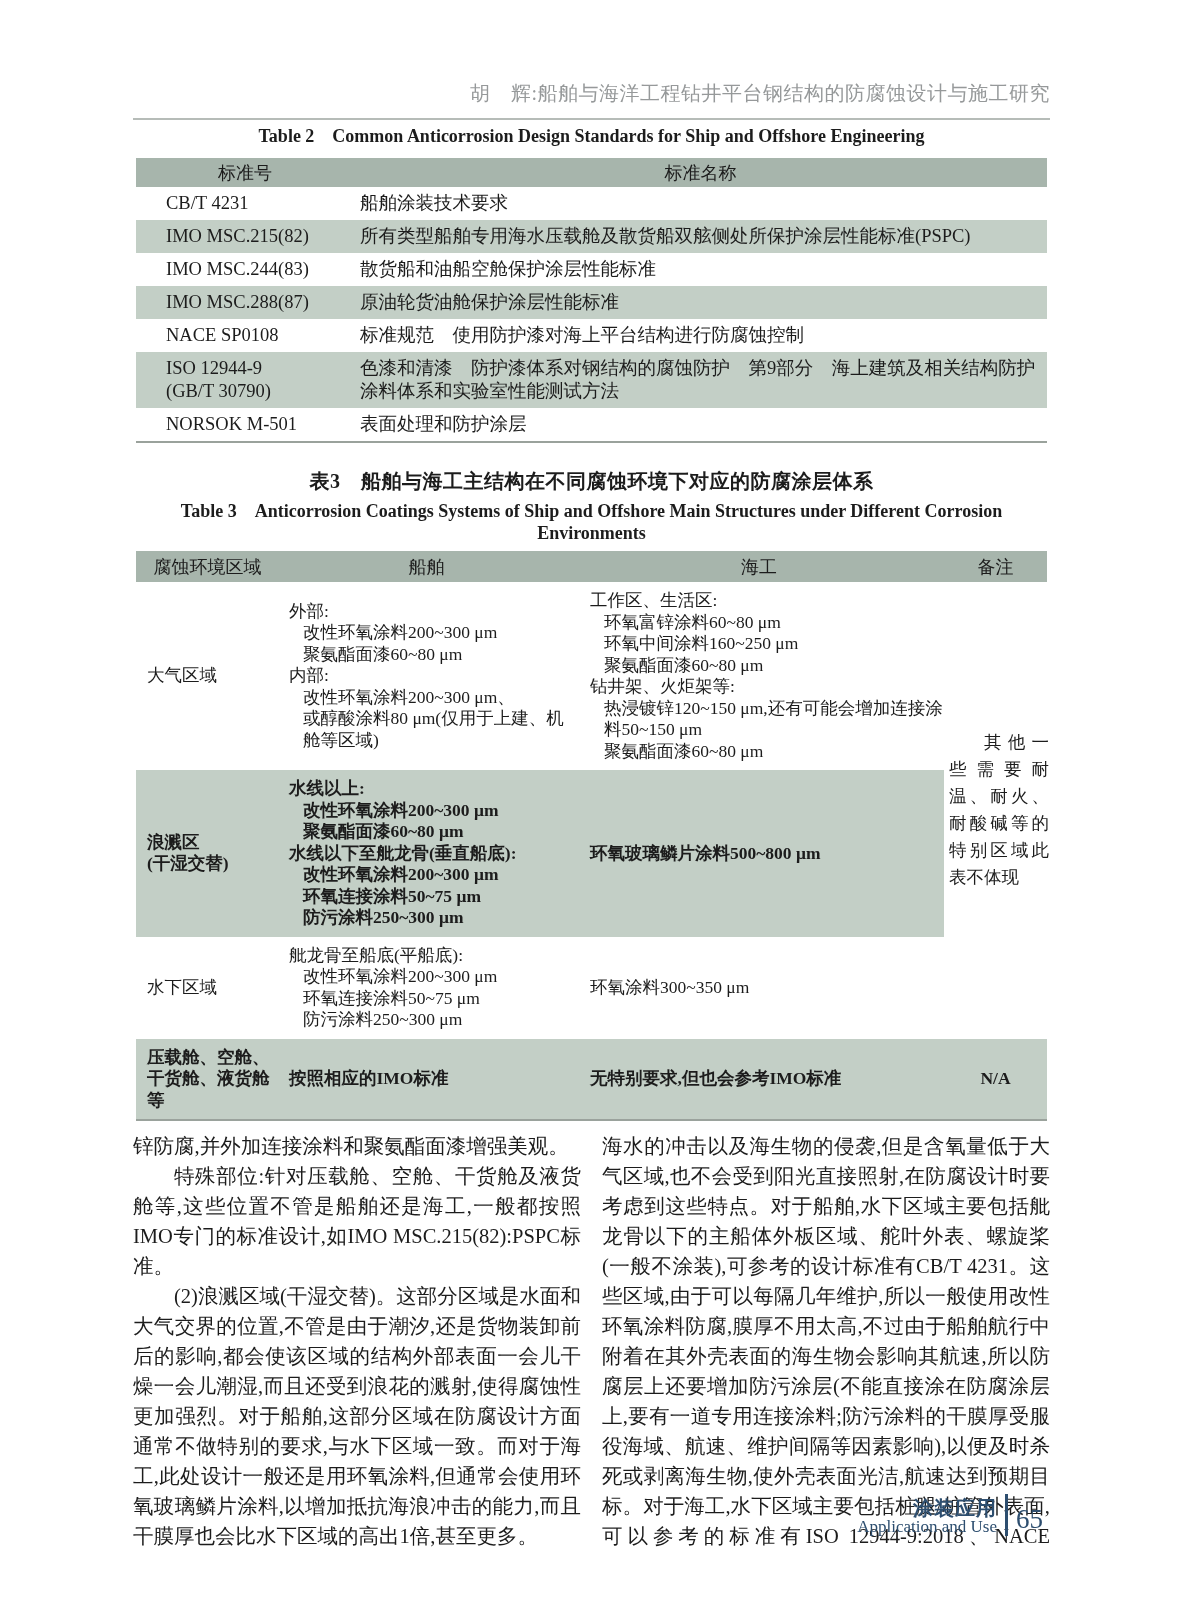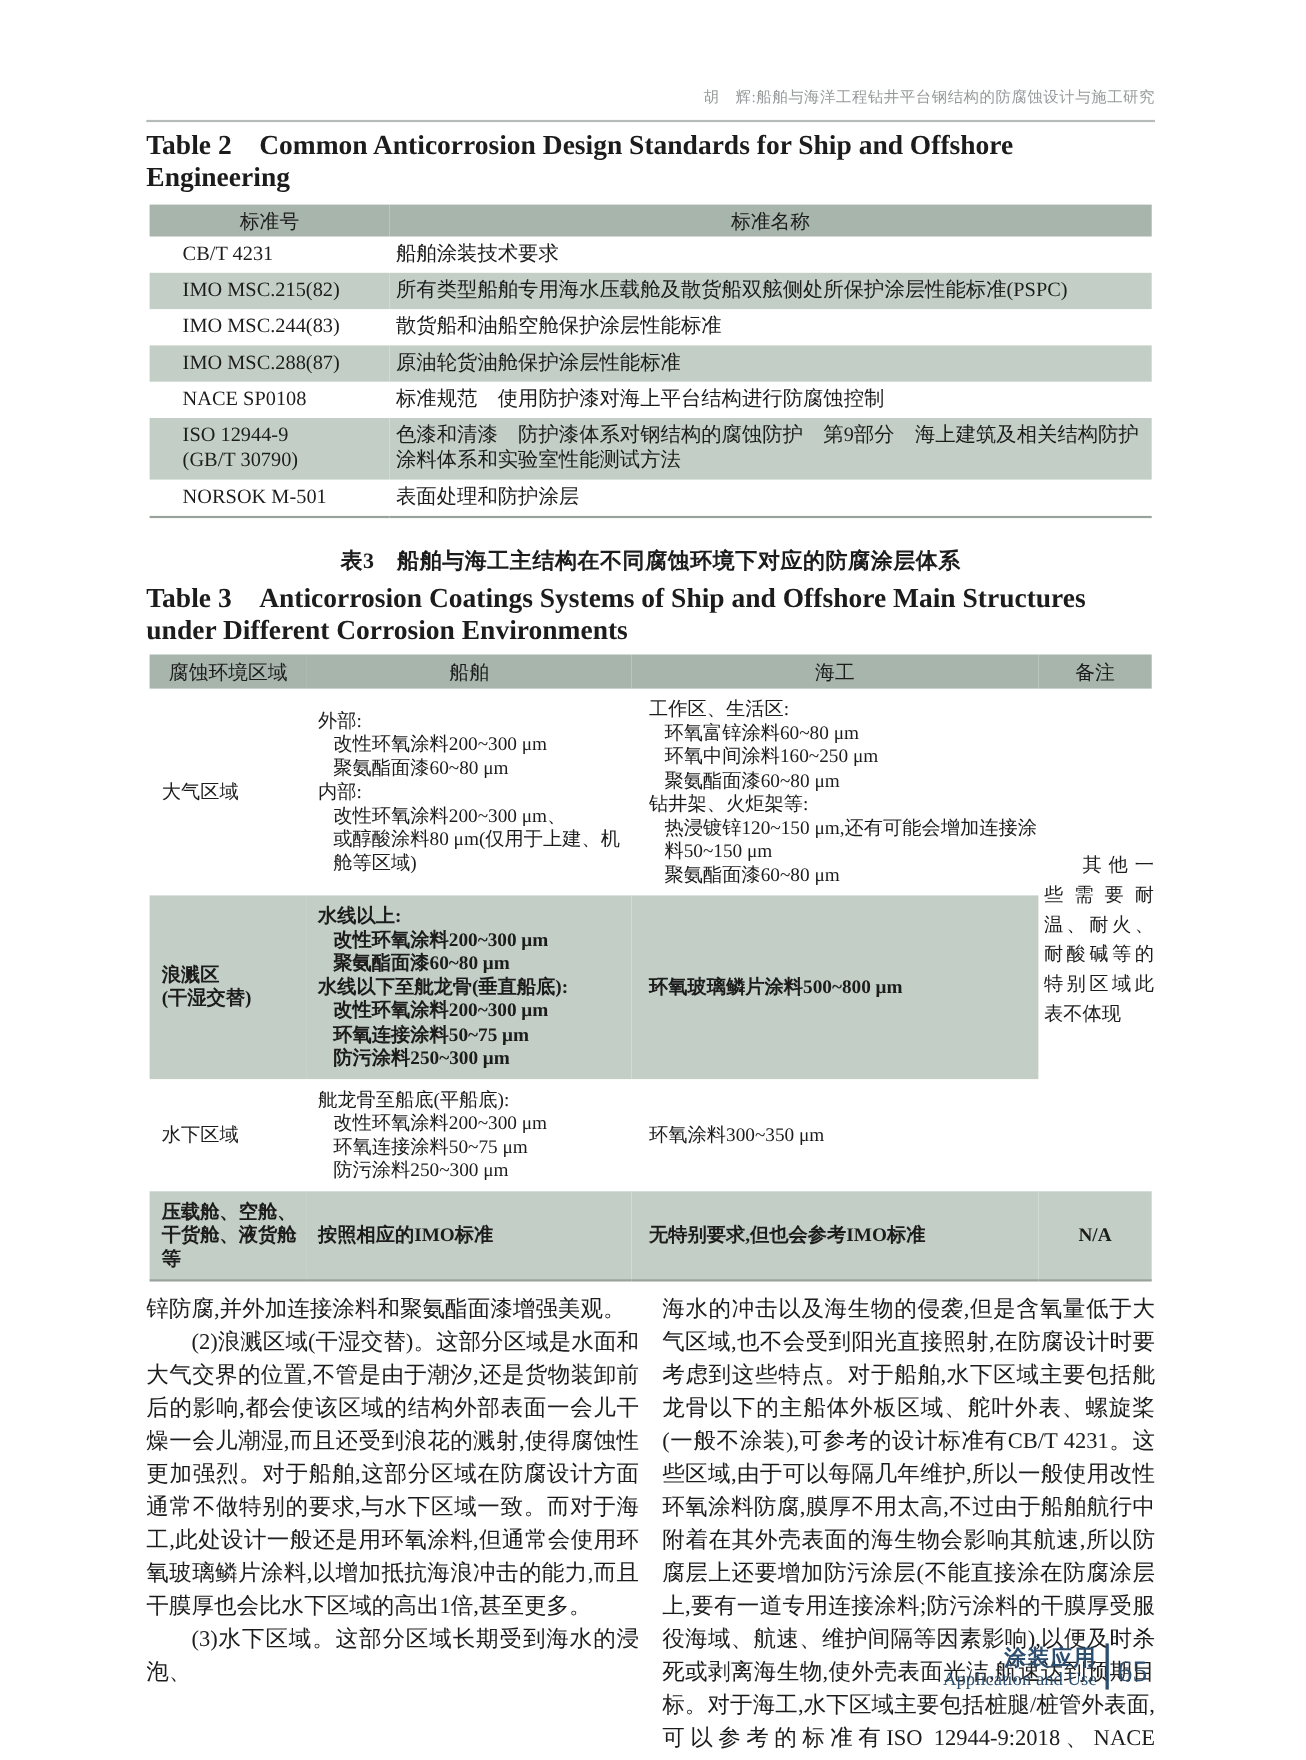--- a/index.html
+++ b/index.html
@@ -23,41 +23,41 @@
   }
   .content{
     position:absolute;
     left:133px;top:0;
     width:917px;height:1600px;
   }
   
   .running-head{
     padding-top:80px;
     text-align:right;
-    font-size:14px;
+    font-size:20px;
     color:var(--text-gray);
     letter-spacing:.5px;
   }
   .head-rule{
     margin-top:11px;
     border:none;
     border-top:2px solid var(--rule-color);
   }
   
   .caption-zh{
     text-align:center;
     font-weight:bold;
     font-size:20px;
     margin-top:17px;
     letter-spacing:.5px;
   }
   .caption-en{
-    text-align:left;
+    text-align:center;
     font-weight:bold;
-    font-size:25px;
+    font-size:18px;
     margin-top:4px;
   }
   
   table{border-collapse:collapse;table-layout:fixed;width:911px;margin:8px auto 0 auto;}
   th{font-weight:normal;}
   
   .t2{font-size:18.5px;margin-top:10px;}
   .t2 thead th{
     background:var(--header-bg);
     height:29px;
@@ -288,20 +288,21 @@
               <div class="ln i0">无特别要求,但也会参考IMO标准</div>
             </td>
           <td class="na">N/A</td>
         </tr>
       </tbody>
     </table>
 
     <div class="body-cols">
       <div class="col">
           <p>锌防腐,并外加连接涂料和聚氨酯面漆增强美观。</p>
+          <p class="ind">特殊部位:针对压载舱、空舱、干货舱及液货舱等,这些位置不管是船舶还是海工,一般都按照IMO专门的标准设计,如IMO MSC.215(82):PSPC标准。</p>
           <p class="ind">(2)浪溅区域(干湿交替)。这部分区域是水面和大气交界的位置,不管是由于潮汐,还是货物装卸前后的影响,都会使该区域的结构外部表面一会儿干燥一会儿潮湿,而且还受到浪花的溅射,使得腐蚀性更加强烈。对于船舶,这部分区域在防腐设计方面通常不做特别的要求,与水下区域一致。而对于海工,此处设计一般还是用环氧涂料,但通常会使用环氧玻璃鳞片涂料,以增加抵抗海浪冲击的能力,而且干膜厚也会比水下区域的高出1倍,甚至更多。</p>
           <p class="ind">(3)水下区域。这部分区域长期受到海水的浸泡、</p>
         </div>
       <div class="col">
           <p>海水的冲击以及海生物的侵袭,但是含氧量低于大气区域,也不会受到阳光直接照射,在防腐设计时要考虑到这些特点。对于船舶,水下区域主要包括舭龙骨以下的主船体外板区域、舵叶外表、螺旋桨(一般不涂装),可参考的设计标准有CB/T 4231。这些区域,由于可以每隔几年维护,所以一般使用改性环氧涂料防腐,膜厚不用太高,不过由于船舶航行中附着在其外壳表面的海生物会影响其航速,所以防腐层上还要增加防污涂层(不能直接涂在防腐涂层上,要有一道专用连接涂料;防污涂料的干膜厚受服役海域、航速、维护间隔等因素影响),以便及时杀死或剥离海生物,使外壳表面光洁,航速达到预期目标。对于海工,水下区域主要包括桩腿/桩管外表面,可以参考的标准有ISO 12944-9:2018、NACE SP0108、NORSOK M-501 2012。</p>
         </div>
     </div>
 
   </div>
 

